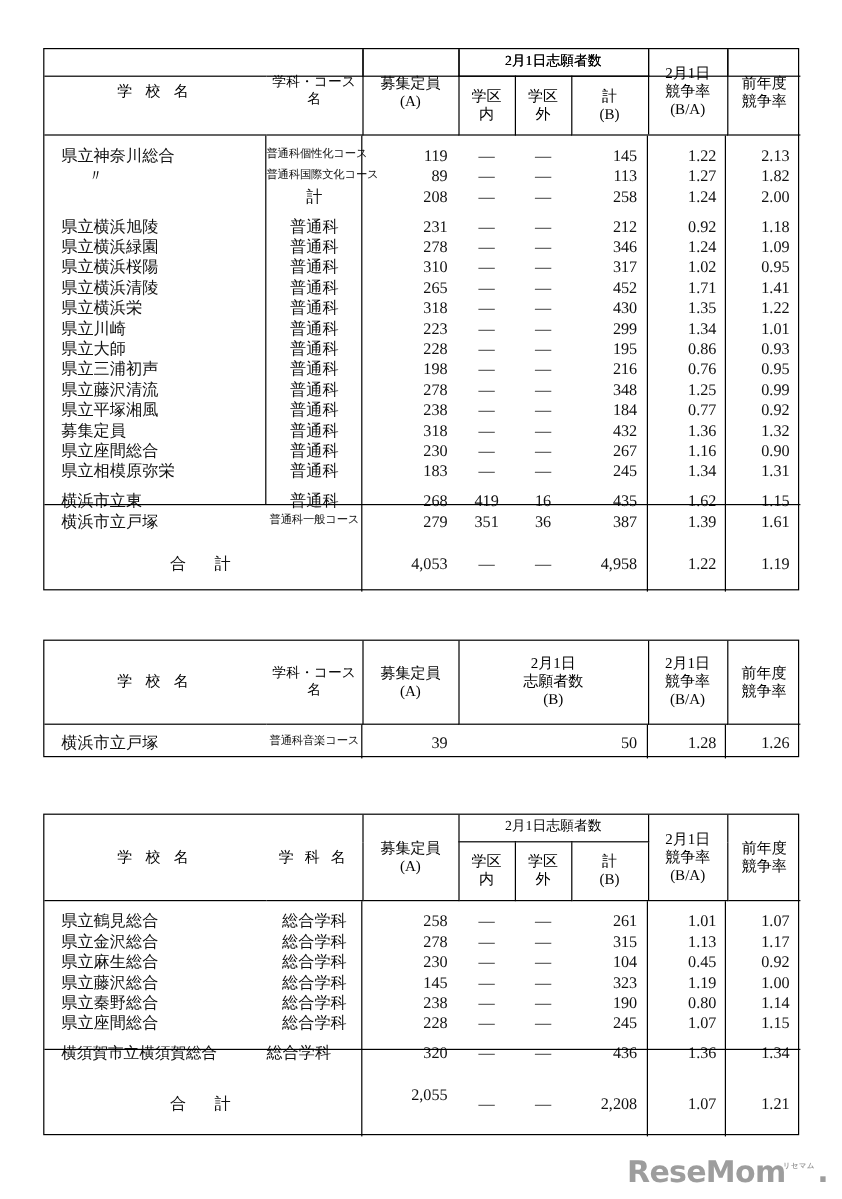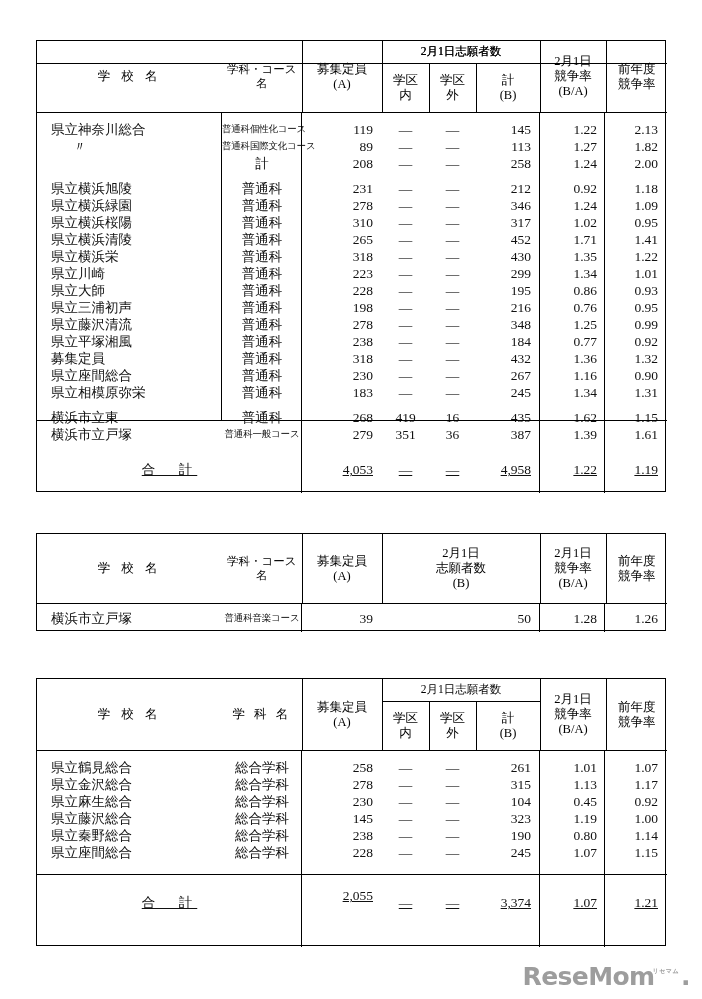--- a/index.html
+++ b/index.html
@@ -105,21 +105,20 @@
   .c-dash {
     text-align: center;
     color: #222;
   }
   .spacer td { height: 8px; line-height: 8px; font-size: 0; }
   .spacer-sm td { height: 6px; line-height: 6px; font-size: 0; }
 
   .totalrow td {
     font-size: 13.5px;
     line-height: 17px;
-    text-decoration: underline;
   }
   .c-total-label {
     text-align: center;
     letter-spacing: 5px;
     padding-left: 0 !important;
   }
 
   
   .vrule {
     position: absolute;
@@ -672,29 +671,39 @@
               <td class="c-num">228</td>
               <td class="c-dash">—</td>
               <td class="c-dash">—</td>
               <td class="c-num">245</td>
               <td class="c-num">1.07</td>
               <td class="c-num">1.15</td>
             </tr>
             <tr class="spacer">
               <td colspan="8"></td>
             </tr>
+            <tr>
+              <td class="c-school" style="padding-left: 14px; font-size: 13px;">横須賀市立横須賀総合</td>
+              <td class="c-course" style="text-align: left;">総合学科</td>
+              <td class="c-num">320</td>
+              <td class="c-dash">—</td>
+              <td class="c-dash">—</td>
+              <td class="c-num">436</td>
+              <td class="c-num">1.36</td>
+              <td class="c-num">1.34</td>
+            </tr>
             <tr class="spacer">
               <td colspan="8"></td>
             </tr>
             <tr class="totalrow">
               <td class="c-total-label" colspan="2" style="padding-top: 10px; padding-bottom: 6px;">合　計</td>
               <td class="c-num" style="padding-top: 10px; padding-bottom: 20px;">2,055</td>
               <td class="c-dash" style="padding-top: 10px; padding-bottom: 6px;">—</td>
               <td class="c-dash" style="padding-top: 10px; padding-bottom: 6px;">—</td>
-              <td class="c-num" style="padding-top: 10px; padding-bottom: 6px;">3,374</td>
+              <td class="c-num" style="padding-top: 10px; padding-bottom: 6px;">2,208</td>
               <td class="c-num" style="padding-top: 10px; padding-bottom: 6px;">1.07</td>
               <td class="c-num" style="padding-top: 10px; padding-bottom: 6px;">1.21</td>
             </tr>
           </tbody>
       </table>
     </div>
 
     <div class="vrule" style="left:264px; top:72px; height:196px;"></div>
     <div class="vrule" style="left:502px; top:72px; height:196px;"></div>
     <div class="vrule" style="left:567px; top:72px; height:196px;"></div>

